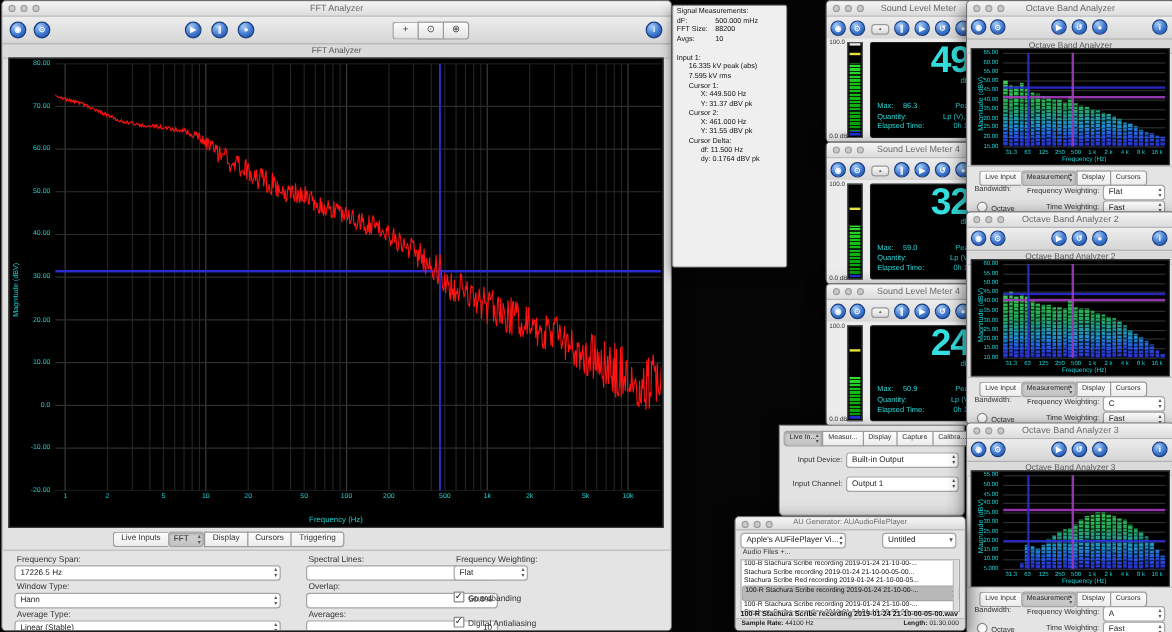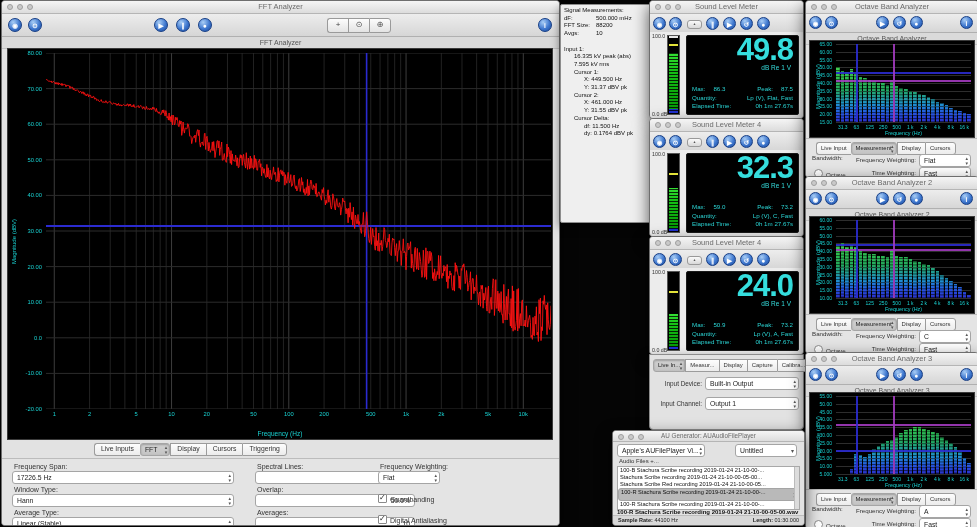--- a/index.html
+++ b/index.html
@@ -65,21 +65,21 @@
   .seg3 > div:first-child{border-radius:3px 0 0 3px;}
   .seg3 > div:last-child{border-right:1px solid #9a9a9a;border-radius:0 3px 3px 0;}
   
   #panel-sig{position:absolute;left:560px;top:4px;width:96px;height:219px;background:#efefef;
              border:1px solid #8d8d8d;border-radius:2px;box-shadow:0 4px 10px rgba(0,0,0,.5);padding:2px 0 0 3px;box-sizing:border-box;}
   .sigline{font-size:6px;line-height:7.7px;color:#111;white-space:nowrap;display:flex;}
   .sigline .sl{width:32px;}
   .ind2{padding-left:10px;}
   .ind3{padding-left:20px;}
   
-  .slm{left:649px;width:153px;height:117px;}
+  .slm{left:688px;width:153px;height:117px;}
   .slm .toolbar{height:19px;}
   .slm-body{position:absolute;left:0;right:0;top:31px;bottom:0;background:#ececec;}
   .scalelbl{position:absolute;font-size:5.3px;color:#333;}
   .meter{position:absolute;left:17px;top:3px;bottom:3px;width:13px;background:#000;border:1px solid #555;box-sizing:border-box;}
   .mfill{position:absolute;left:1px;right:1px;bottom:1px;
          background:linear-gradient(to top,#2030d0 0,#2030d0 7%,#079a07 7%,#15c215 70%,#35e035 100%);}
   .mstripes{position:absolute;left:0;right:0;top:0;bottom:0;
             background:repeating-linear-gradient(to top,rgba(0,0,0,.8) 0 1px,transparent 1px 3px);}
   .mpeak{position:absolute;left:1px;right:1px;height:2px;background:#e2e23a;}
   .mclip{position:absolute;left:1px;right:1px;height:2px;background:#e8e8e8;}

